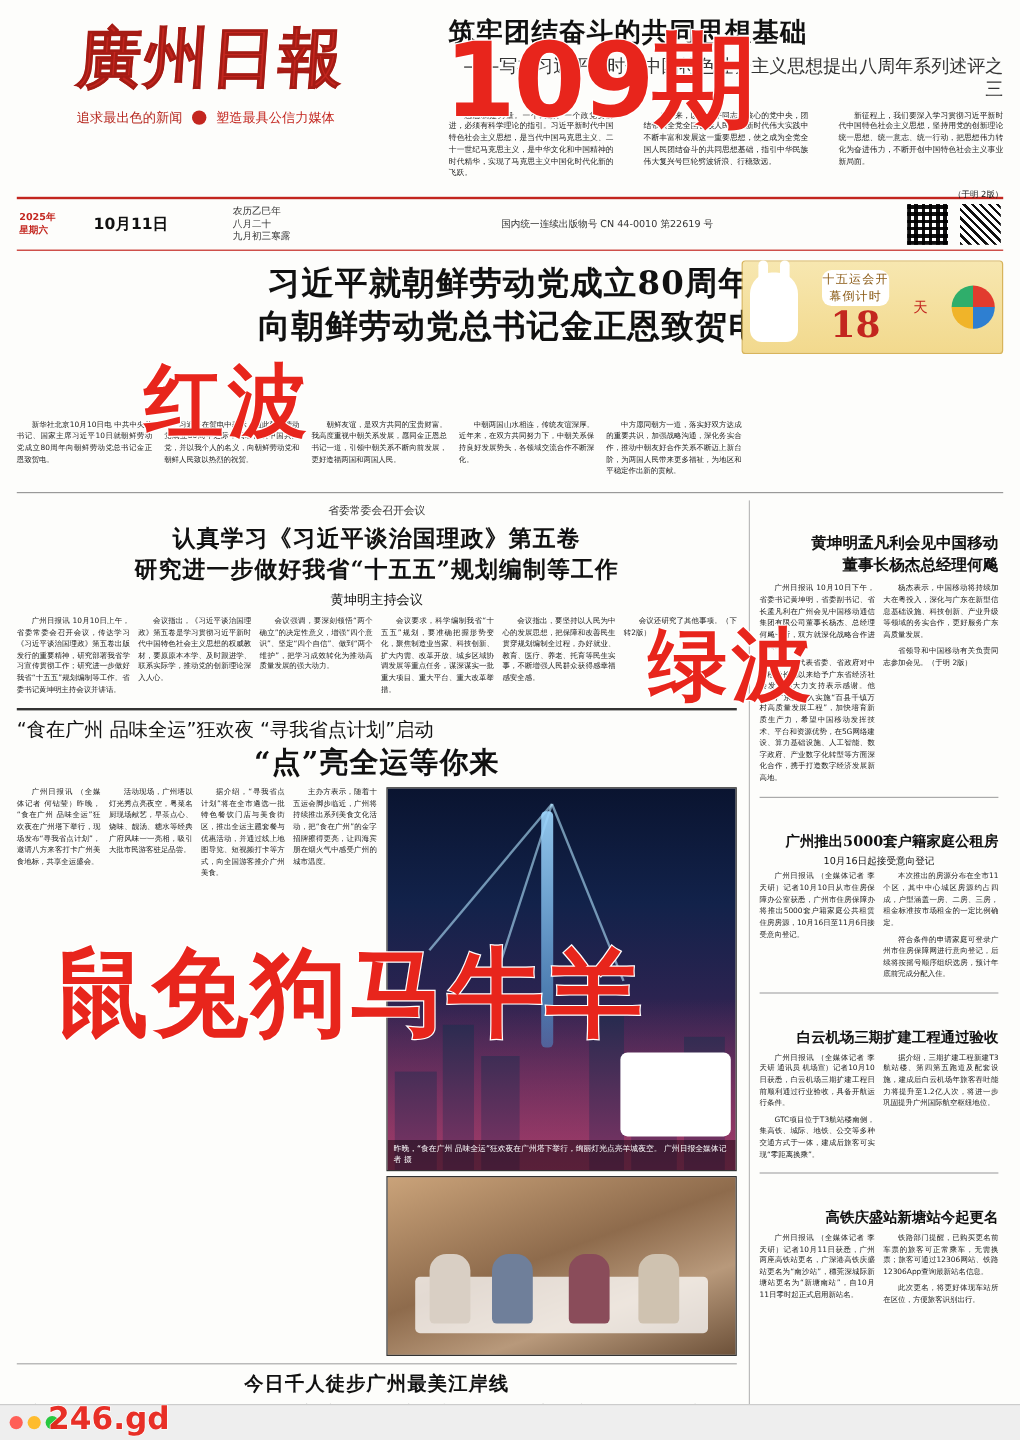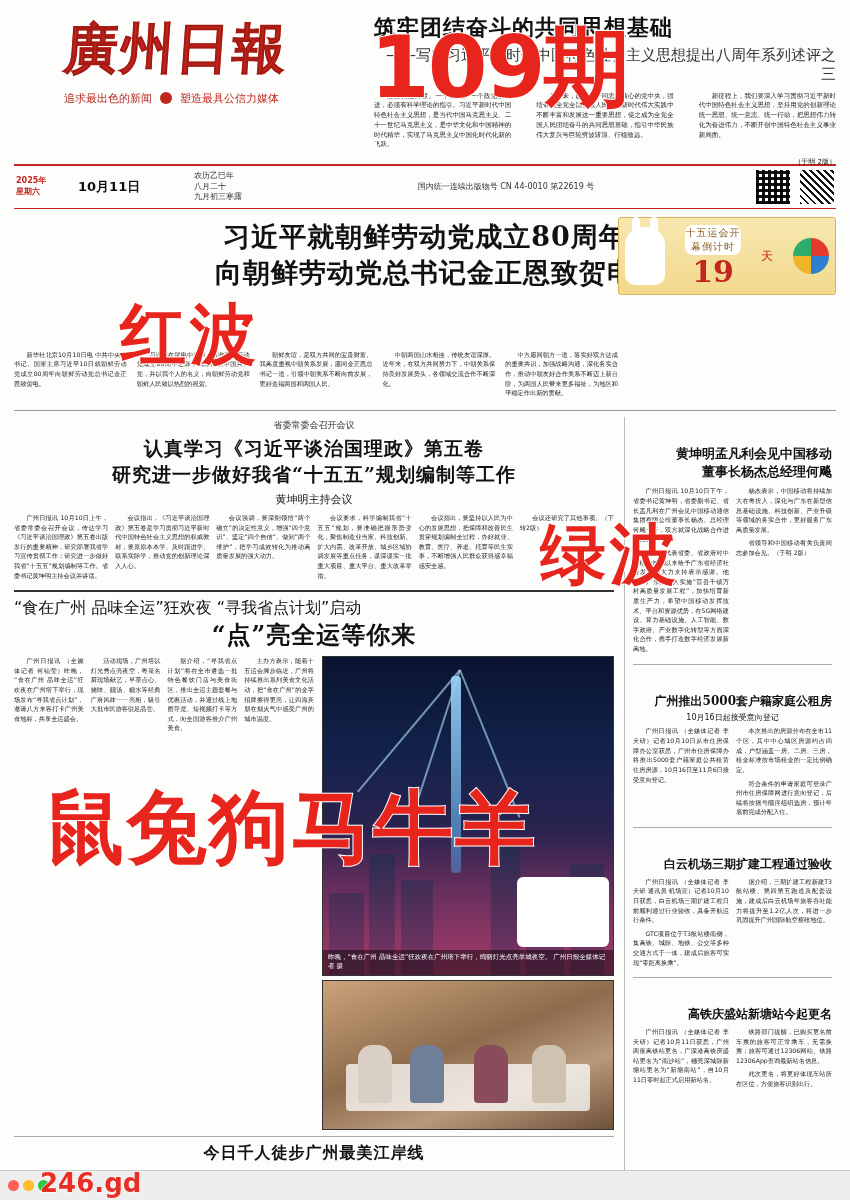--- a/index.html
+++ b/index.html
@@ -216,21 +216,21 @@
   <div class="lead">
     <h1>
       <span>习近平就朝鲜劳动党成立80周年</span><br>
       <span>向朝鲜劳动党总书记金正恩致贺电</span>
     </h1>
 
     <div class="countdown">
       <div class="mascot"></div>
       <div class="cd-txt">
         <div class="cd-title">十五运会开幕倒计时</div>
-        <div class="cd-num">19</div>
+        <div class="cd-num">18</div>
       </div>
       <div class="cd-unit">天</div>
       <div class="rings"></div>
     </div>
 
     <div class="wrapcols col" style="margin-top:58px;">
       <div style="flex:1">
           <p>新华社北京10月10日电 中共中央总书记、国家主席习近平10日就朝鲜劳动党成立80周年向朝鲜劳动党总书记金正恩致贺电。</p>
         </div>
       <div style="flex:1">

